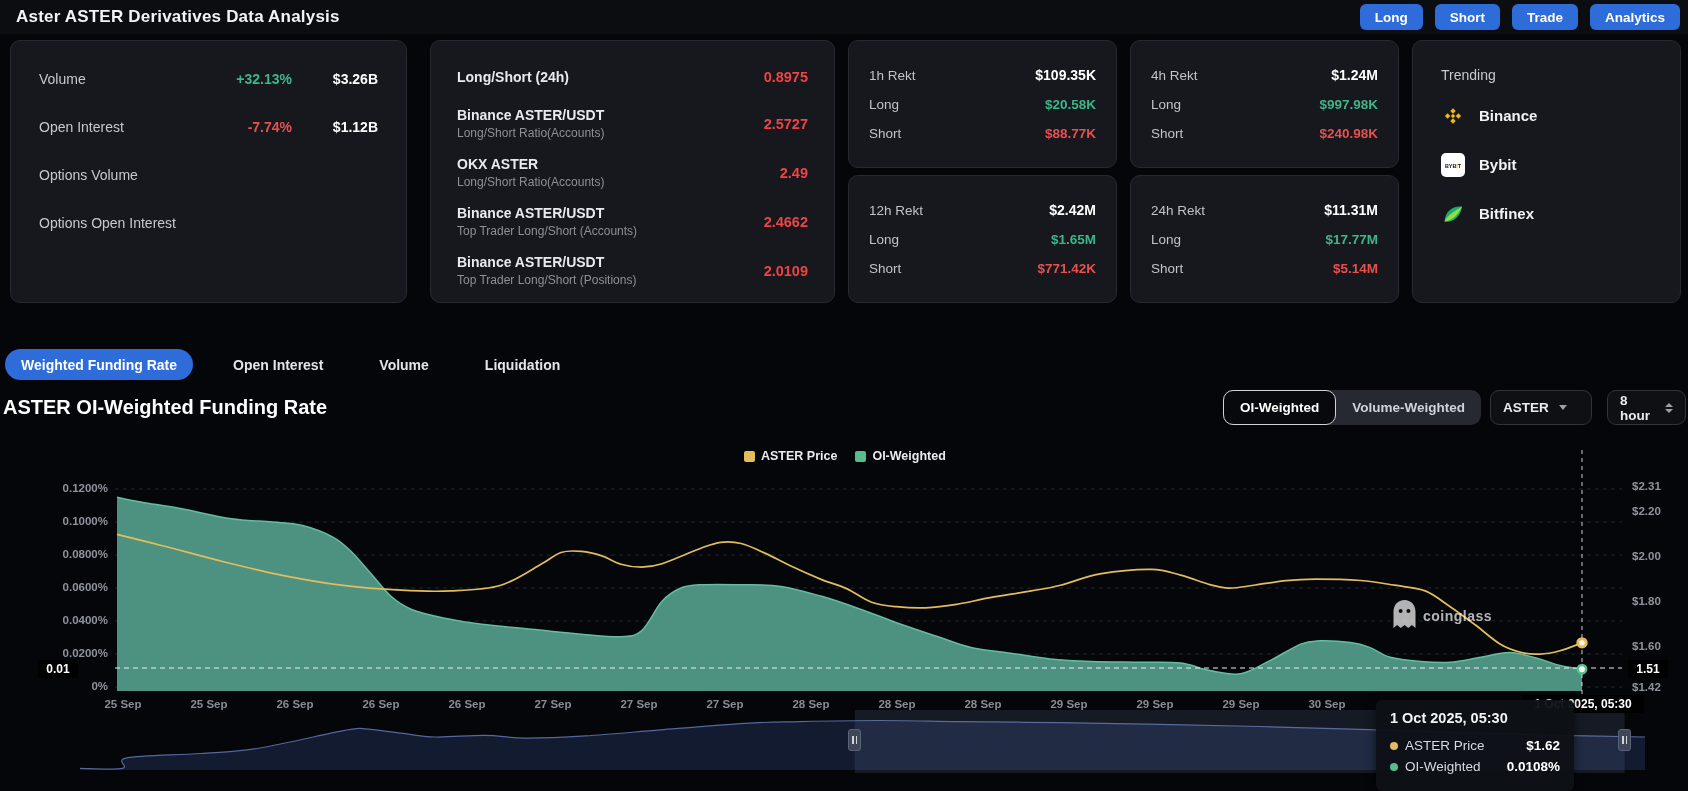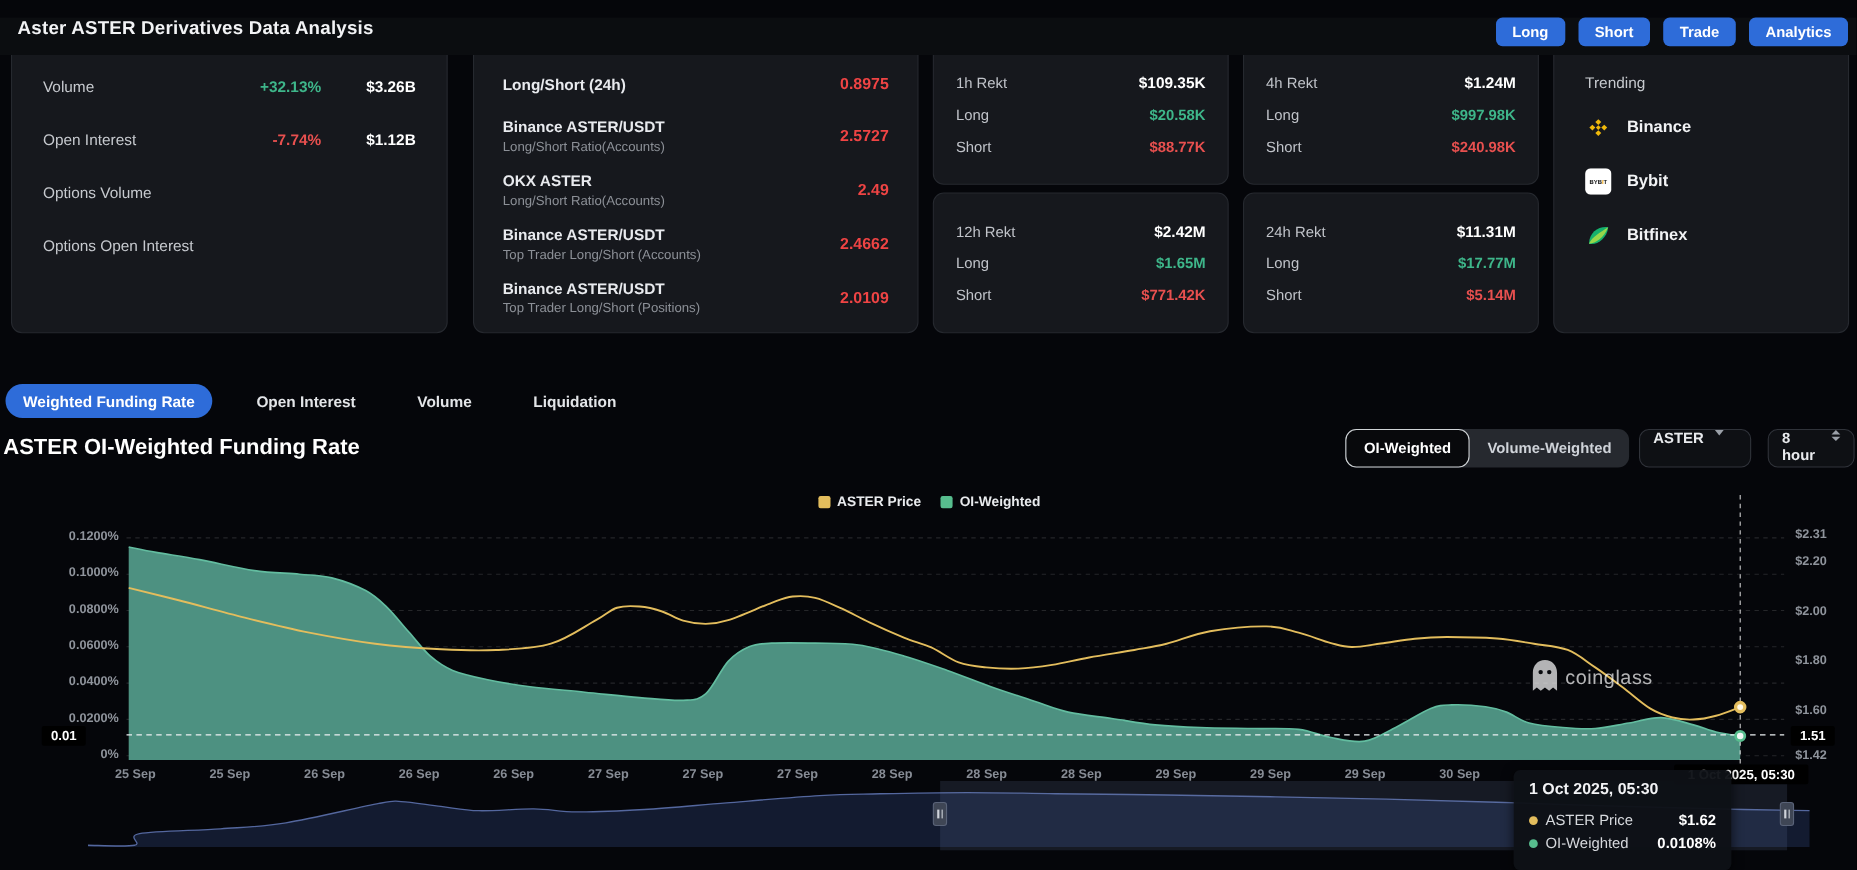--- a/index.html
+++ b/index.html
@@ -1,19 +1,19 @@
 <!DOCTYPE html>
 <html><head>
 <meta charset="utf-8">
 <style>
 *{margin:0;padding:0;box-sizing:border-box}
 html,body{background:#000}
 body{font-family:"Liberation Sans",sans-serif}
 #page{position:relative;width:1688px;height:791px;background:#05060a;overflow:hidden;color:#fff}
-header{position:absolute;left:0;top:16px;width:100%;height:34px;background:#0b0d10;display:flex;z-index:3}
+header{position:absolute;left:0;top:0;width:100%;height:34px;background:#0b0d10;display:flex;align-items:center;z-index:3}
 .page-title{font-size:17px;font-weight:700;color:#f2f3f5;margin-left:16px;letter-spacing:.2px}
 .hbtns{margin-left:auto;margin-right:8px;display:flex;gap:12px}
 .hbtn{height:26px;padding:0 15px;border:none;border-radius:6px;background:#2e6cd9;color:#fff;font-size:13.5px;font-weight:700;font-family:inherit;cursor:pointer}
 .card{position:absolute;background:#16181d;border:1px solid #26292f;border-radius:10px}
 #stats-card{left:10px;top:40px;width:397px;height:263px;padding:14px 28px 0}
 .stat-row{height:48px;display:flex;align-items:center}
 .stat-label{font-size:14px;color:#c6c9ce}
 .stat-change{margin-left:auto;font-size:14px;font-weight:600}
 .stat-value{width:86px;text-align:right;font-size:14px;font-weight:700;color:#fff}
 .green{color:#3eb68a}.red{color:#e8504f}
@@ -35,21 +35,21 @@
 .trend-title{font-size:14px;color:#c6c9ce;height:32px;display:flex;align-items:center}
 .trend-item{display:flex;align-items:center;gap:14px;height:49px;cursor:pointer}
 .trend-name{font-size:15px;font-weight:700;color:#f2f3f5}
 #tabs{position:absolute;left:5px;top:349px;display:flex;align-items:center;gap:24px;z-index:2}
 .tab{height:31px;padding:0 16px;border:none;background:transparent;border-radius:16px;color:#e3e5e8;font-size:14px;font-weight:700;font-family:inherit;cursor:pointer}
 .tab.active{background:#2e6cd9;color:#fff}
 .chart-title{position:absolute;left:3px;top:396px;font-size:20px;font-weight:700;color:#fff;z-index:2}
 #toggle{position:absolute;left:1223px;top:390px;height:35px;background:#26292f;border-radius:10px;display:flex;z-index:2}
 .seg{display:flex;align-items:center;padding:0 16px;font-size:13.5px;font-weight:600;color:#cfd3d9;border-radius:10px;cursor:pointer}
 .seg.active{background:#08090c;border:1px solid #cfd3d6;color:#fff}
-.select{position:absolute;top:390px;height:35px;background:#0e1014;border:1px solid #30333a;border-radius:9px;display:flex;padding:0 12px;gap:10px;font-size:13.5px;font-weight:600;color:#e8eaed;cursor:pointer;z-index:2}
+.select{position:absolute;top:390px;height:35px;background:#0e1014;border:1px solid #30333a;border-radius:9px;display:flex;align-items:center;padding:0 12px;gap:10px;font-size:13.5px;font-weight:600;color:#e8eaed;cursor:pointer;z-index:2}
 #symbol-select{left:1490px;width:102px}
 #interval-select{left:1607px;width:79px;justify-content:space-between}
 .caret{width:0;height:0;border-left:4px solid transparent;border-right:4px solid transparent;border-top:5px solid #9aa0a8}
 .updown{display:flex;flex-direction:column;gap:2px}
 .updown i{display:block;width:0;height:0;border-left:4px solid transparent;border-right:4px solid transparent}
 .updown .up{border-bottom:4px solid #9aa0a8}
 .updown .dn{border-top:4px solid #9aa0a8}
 #legend{position:absolute;left:744px;top:449px;display:flex;gap:18px;align-items:center;z-index:2}
 .leg-item{display:flex;align-items:center;gap:6px;cursor:pointer}
 .leg-swatch{width:11px;height:11px;border-radius:2px}
@@ -57,21 +57,21 @@
 #chart-svg,#nav-svg{position:absolute;left:0;top:0;z-index:1;pointer-events:none}
 .axis-label{position:absolute;font-size:11.5px;font-weight:600;color:#8f949c;z-index:2}
 .axis-label.left{left:20px;width:88px;text-align:right}
 .axis-label.right{left:1632px}
 .x-label{position:absolute;top:698px;font-size:11.5px;font-weight:700;color:#878c95;transform:translateX(-50%);z-index:2;white-space:nowrap}
 .val-badge{position:absolute;background:#000;color:#fff;font-size:12px;font-weight:700;padding:2px 5px;border-radius:2px;z-index:3;text-align:center;white-space:nowrap}
 #left-badge{left:38px;top:660px;width:40px}
 #right-badge{left:1628px;top:660px;width:40px}
 #cross-badge{left:1522px;top:695px;width:122px;z-index:4}
 #watermark{position:absolute;left:1392px;top:599px;display:flex;align-items:center;gap:6px;z-index:2;opacity:.85}
-#watermark .wm-text{font-size:18px;font-weight:400;color:rgba(255,255,255,.82);letter-spacing:.5px}
+#watermark .wm-text{font-size:14px;font-weight:700;color:rgba(255,255,255,.82);letter-spacing:.5px}
 #tooltip{position:absolute;left:1376px;top:700px;width:198px;height:91px;background:rgba(14,17,22,.96);border-radius:6px;padding:10px 14px;z-index:5;box-shadow:0 2px 10px rgba(0,0,0,.6)}
 .tt-date{font-size:14.5px;font-weight:700;color:#f2f3f5;margin-bottom:9px}
 .tt-row{display:flex;align-items:center;gap:7px;height:21px;font-size:13.5px;color:#d6d9dd}
 .tt-row b{margin-left:auto;color:#fff;font-size:13.5px}
 .dot{width:8px;height:8px;border-radius:50%}
 .nav-handle{position:absolute;width:13px;height:22px;background:#3f4655;border:1px solid #5a6378;border-radius:3px;z-index:2;display:flex;align-items:center;justify-content:center;gap:2px;cursor:ew-resize}
 .nav-handle i{display:block;width:1.5px;height:8px;background:#cfd3da}
 .icon{width:24px;height:24px;display:flex;align-items:center;justify-content:center}
 </style>
 </head>

